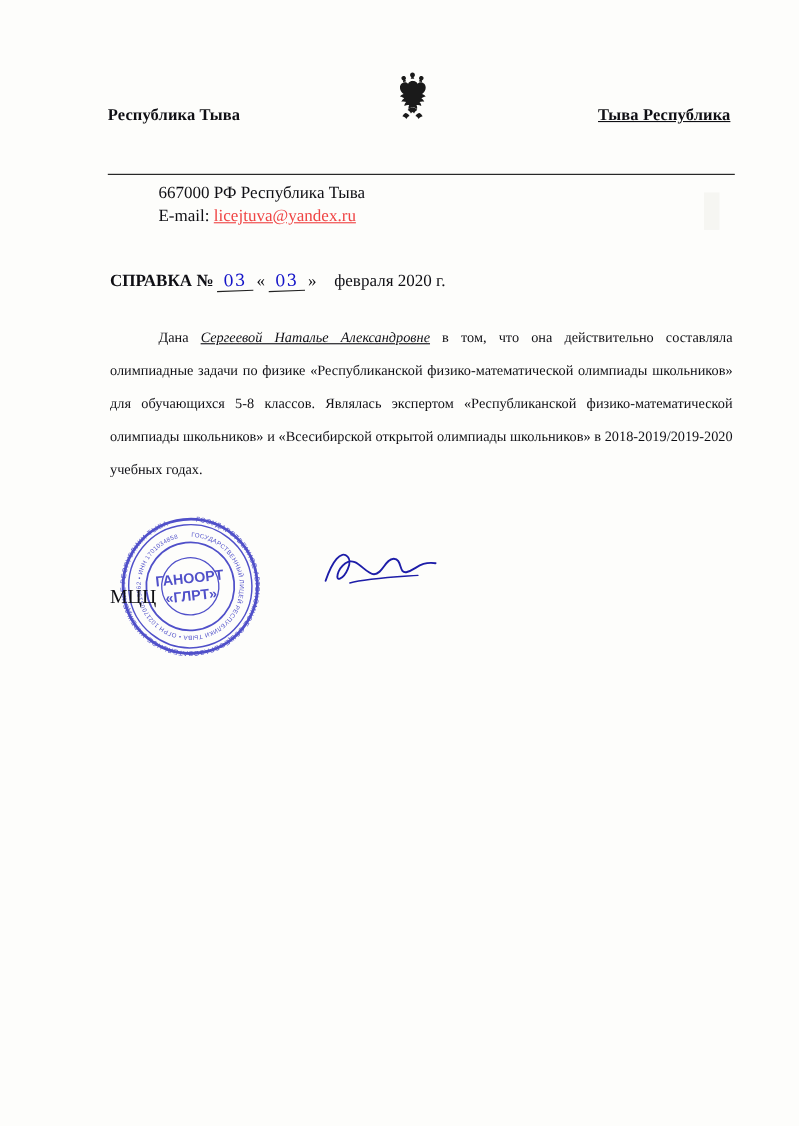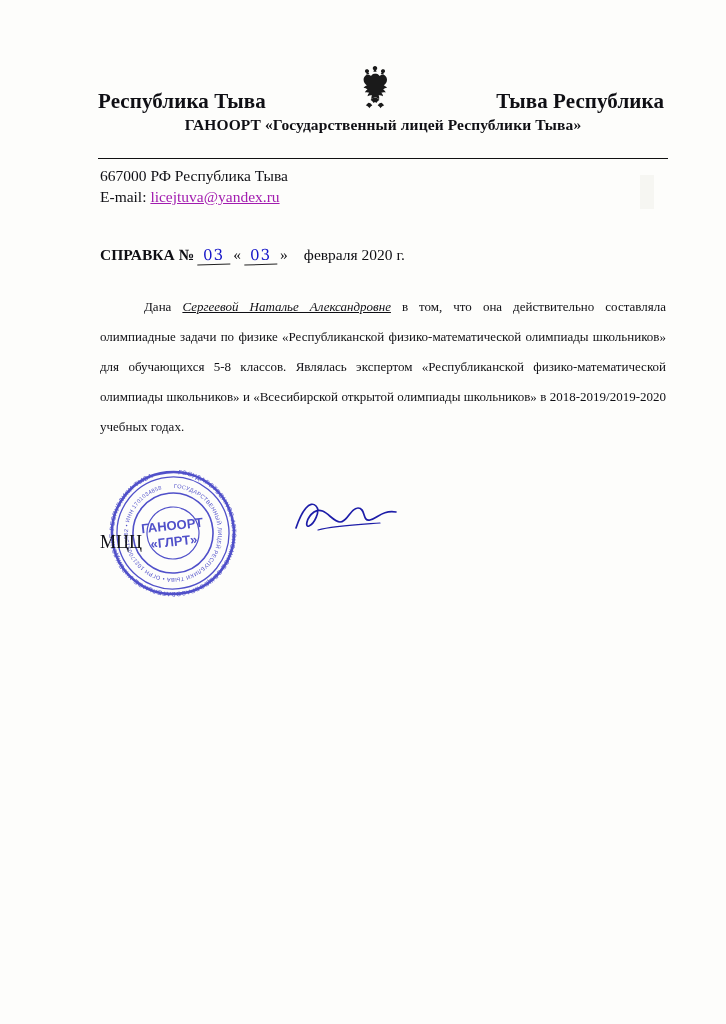--- a/index.html
+++ b/index.html
@@ -41,24 +41,24 @@
   .emblem svg { display: block; }
 
   .header-row {
     display: flex;
     justify-content: space-between;
     align-items: flex-end;
     height: 56px;
   }
   .header-left, .header-right {
     font-weight: bold;
-    font-size: 21px;
+    font-size: 15px;
     letter-spacing: .1px;
   }
-  .header-right { padding-right: 4px; }
+  .header-right { padding-right: 4px; text-decoration: underline; }
 
   .header-title {
     text-align: center;
     font-weight: bold;
     font-size: 15.5px;
     margin-top: 2px;
     letter-spacing: .1px;
   }
 
   .rule {
@@ -70,33 +70,33 @@
   }
 
   
   .details {
     position: absolute;
     left: 100px;
     top: 165px;
     font-size: 15.5px;
     line-height: 21px;
   }
-  .details div { white-space: nowrap; }
+  .details div { white-space: nowrap; margin-left: 44px; }
   .email-link {
-    color: #a21caf;
+    color: #ef4444;
     text-decoration: underline;
   }
 
   .spravka-line {
     position: absolute;
     left: 100px;
     top: 246px;
     font-size: 15.5px;
     display: flex;
-    align-items: flex-start;
+    align-items: center;
     white-space: nowrap;
   }
   .spravka-line .lbl { font-weight: bold; }
   .handwritten {
     font-family: "DejaVu Serif", serif;
     color: #1515c8;
     font-size: 15px;
     letter-spacing: 1px;
     border-bottom: 1px solid #222;
     padding: 0 6px;
@@ -187,21 +187,20 @@
           <path d="M15.5 38.8c1.6.2 3 1.2 3.8 2.6-1.4.6-2.4 1.6-2.9 2.8-.7-1.3-2-2.3-3.6-2.6.8-1.2 1.7-2.2 2.7-2.8z"></path>
           <path d="M28.5 38.8c1 .6 1.9 1.6 2.7 2.8-1.6.3-2.9 1.3-3.6 2.6-.5-1.2-1.5-2.2-2.9-2.8.8-1.4 2.2-2.4 3.8-2.6z"></path>
         </g>
       </svg>
     </div>
 
     <div class="header-row">
       <div class="header-left">Республика Тыва</div>
       <div class="header-right">Тыва Республика</div>
     </div>
-    <div class="header-title">ГАНООРТ «Государственный лицей Республики Тыва»</div>
   </div>
 
   <div class="rule"></div>
 
   <div class="details">
     <div>667000 РФ Республика Тыва</div>
     <div>
       <span>E-mail:</span>
       <span class="email-link">licejtuva@yandex.ru</span>
     </div>

